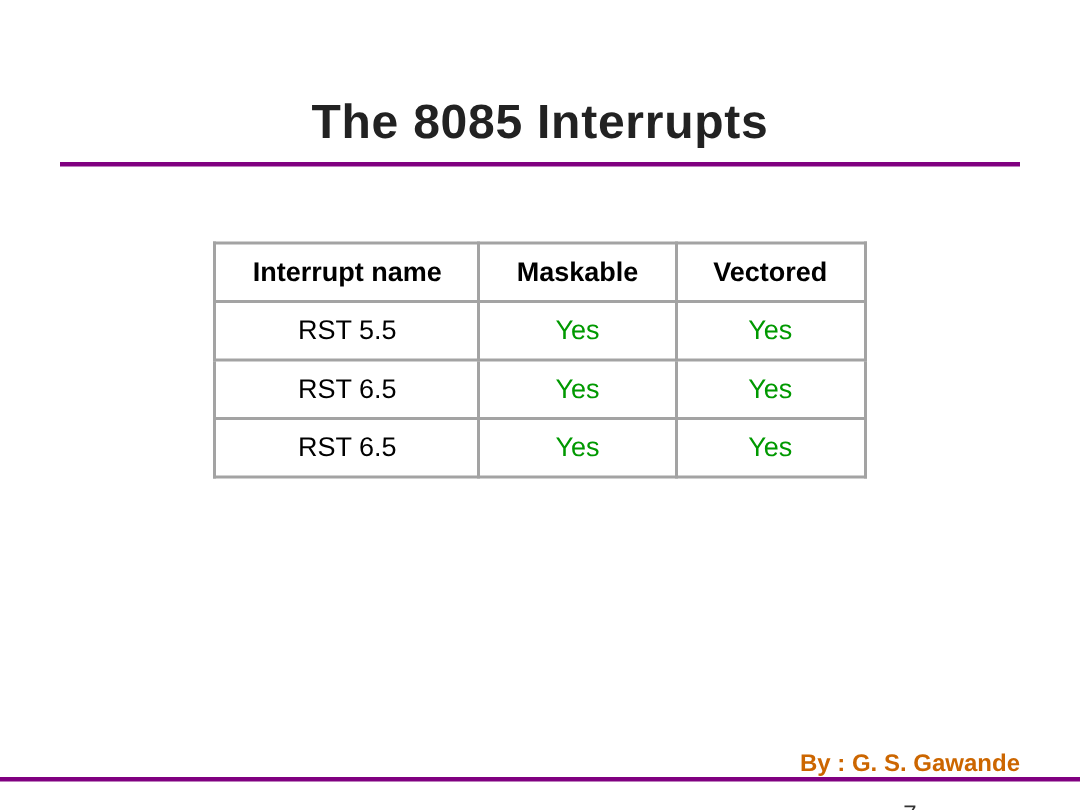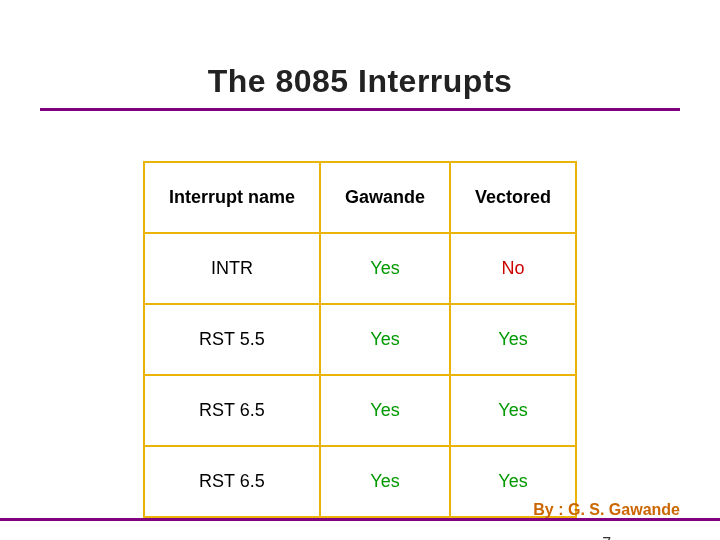--- a/index.html
+++ b/index.html
@@ -50,22 +50,22 @@
       align-items: flex-start;
       margin-top: 40px;
     }
 
     table {
       border-collapse: collapse;
       min-width: 380px;
     }
 
     table th, table td {
-      border: 2px solid #eab308;
-      padding: 24px 24px;
+      border: 2px solid #a3a3a3;
+      padding: 8px 24px;
       text-align: center;
       font-size: 18px;
     }
 
     .header-row th {
       background: #ffffff;
       color: #000000;
       font-weight: bold;
       font-size: 18px;
     }
@@ -123,30 +123,25 @@
   <div class="title-area">
     <div class="title-text">The 8085 Interrupts</div>
     <div class="title-underline"></div>
   </div>
 
   <div class="content-area">
     <table>
       <thead>
         <tr class="header-row">
           <th>Interrupt name</th>
-          <th>Gawande</th>
+          <th>Maskable</th>
           <th>Vectored</th>
         </tr>
       </thead>
       <tbody id="table-body">
-      <tr>
-            <td class="interrupt-name-col">INTR</td>
-            <td class="yes-cell">Yes</td>
-            <td class="no-cell">No</td>
-          </tr>
           <tr>
             <td class="interrupt-name-col">RST 5.5</td>
             <td class="yes-cell">Yes</td>
             <td class="yes-cell">Yes</td>
           </tr>
           <tr>
             <td class="interrupt-name-col">RST 6.5</td>
             <td class="yes-cell">Yes</td>
             <td class="yes-cell">Yes</td>
           </tr>

